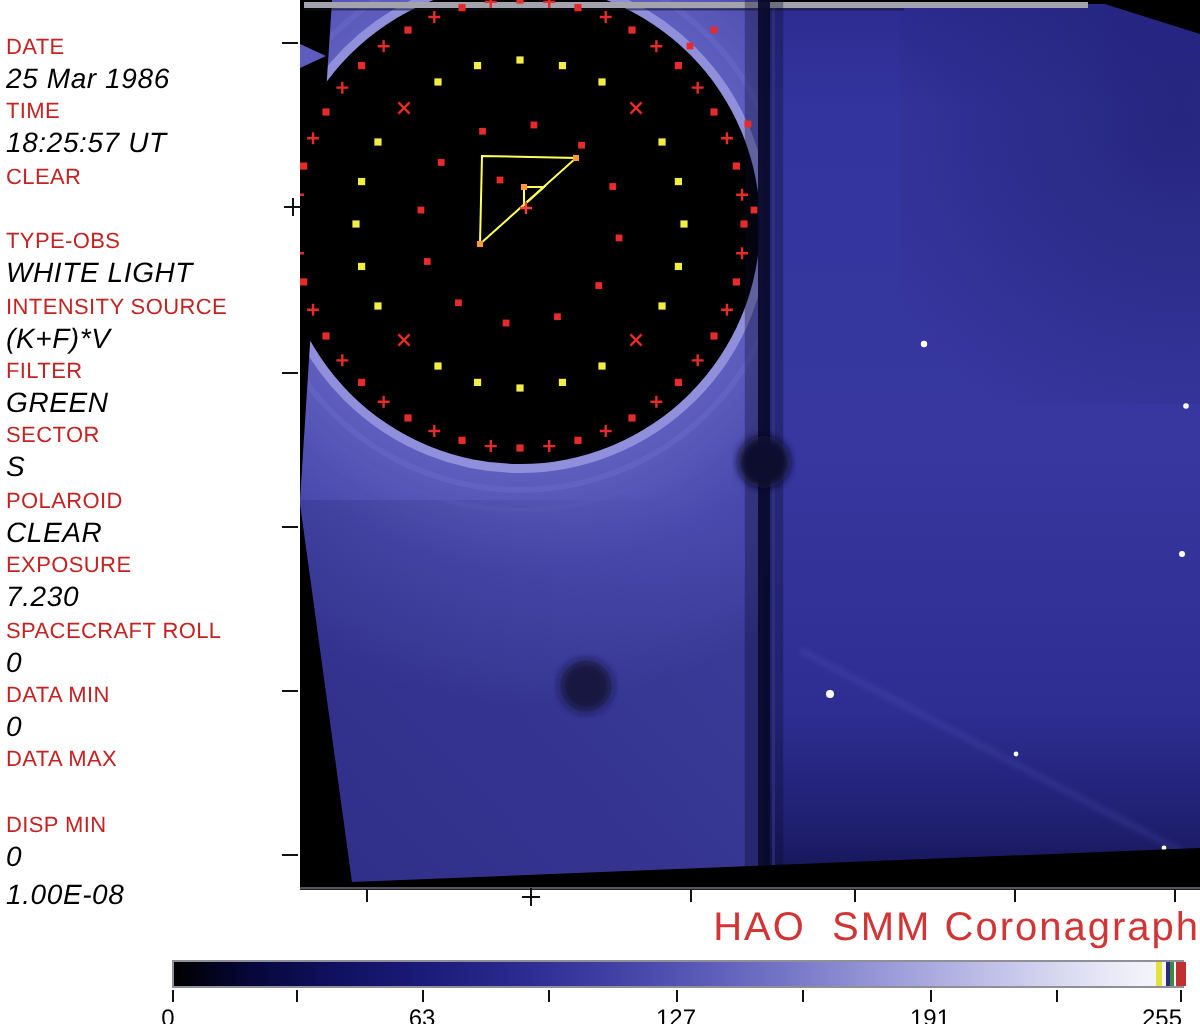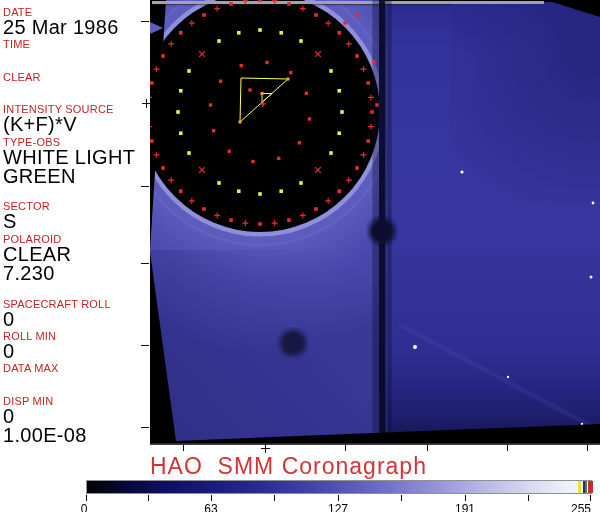--- a/index.html
+++ b/index.html
@@ -1,82 +1,85 @@
 <!DOCTYPE html>
 <html><head>
 <meta charset="utf-8">
 <style>
   html,body{margin:0;padding:0;background:#fff;}
   #screen{position:relative;width:600px;height:512px;background:#ffffff;overflow:hidden;
           font-family:"Liberation Sans",sans-serif;}
   
-  #sidebar{position:absolute;left:0;top:0;width:138px;height:460px;padding:6px 0 0 3px;box-sizing:border-box;}
+  #sidebar{position:absolute;left:0;top:0;width:138px;height:460px;padding:18px 0 0 3px;box-sizing:border-box;}
   .pair{height:32.4px;overflow:visible;}
   .flabel{font-size:11px;line-height:13px;color:#c62222;letter-spacing:.2px;white-space:nowrap;}
-  .fvalue{font-size:20px;line-height:17px;color:#000;letter-spacing:.3px;white-space:nowrap;}
+  .fvalue{font-size:14px;line-height:17px;color:#000;letter-spacing:.3px;white-space:nowrap;font-style:italic;}
   
   #imgwrap{position:absolute;left:150px;top:0;width:450px;height:445px;background:#000;}
   #imgwrap svg{display:block;}
   
   .tick{position:absolute;background:#111;}
   .tick.h{width:8px;height:1px;}
   .tick.v{width:1px;height:6px;}
   
-  #title{position:absolute;left:150px;top:453px;width:450px;text-align:left;
-         font-size:23px;letter-spacing:1px;color:#d23535;white-space:pre;}
+  #title{position:absolute;left:150px;top:453px;width:450px;text-align:right;
+         font-size:20px;letter-spacing:1px;color:#d23535;white-space:pre;}
   #colorbar{position:absolute;box-sizing:border-box;border:1px solid #8f8f98;
     background:linear-gradient(90deg,#000 0%,#07073c 8%,#101060 16%,#1b1b7a 25%,#2e2e94 36%,
       #4d4daf 48%,#7373c6 60%,#9b9bd9 71%,#c0c0e8 81%,#dcdcf2 89%,#efeff9 95%,#f9f9fd 100%);}
   .stripe{position:absolute;top:0;height:100%;}
   .cblabel{position:absolute;transform:translateX(-50%);font-size:12px;color:#000;}
 </style>
 </head>
 <body>
 
 <div id="screen">
 
   <div id="sidebar">
       <div class="pair">
         <div class="flabel">DATE</div>
         <div class="fvalue">25 Mar 1986</div>
       </div>
       <div class="pair">
         <div class="flabel">TIME</div>
+        <div class="fvalue">18:25:57 UT</div>
       </div>
       <div class="pair">
         <div class="flabel">CLEAR</div>
+      </div>
+      <div class="pair">
+        <div class="flabel">TYPE-OBS</div>
+        <div class="fvalue">WHITE LIGHT</div>
       </div>
       <div class="pair">
         <div class="flabel">INTENSITY SOURCE</div>
         <div class="fvalue">(K+F)*V</div>
       </div>
       <div class="pair">
-        <div class="flabel">TYPE-OBS</div>
-        <div class="fvalue">WHITE LIGHT</div>
-      </div>
-      <div class="pair">
+        <div class="flabel">FILTER</div>
         <div class="fvalue">GREEN</div>
       </div>
       <div class="pair">
         <div class="flabel">SECTOR</div>
         <div class="fvalue">S</div>
       </div>
       <div class="pair">
         <div class="flabel">POLAROID</div>
         <div class="fvalue">CLEAR</div>
       </div>
       <div class="pair">
+        <div class="flabel">EXPOSURE</div>
         <div class="fvalue">7.230</div>
       </div>
       <div class="pair">
         <div class="flabel">SPACECRAFT ROLL</div>
         <div class="fvalue">0</div>
       </div>
       <div class="pair">
-        <div class="flabel">ROLL MIN</div>
+        <div class="flabel">DATA MIN</div>
         <div class="fvalue">0</div>
       </div>
       <div class="pair">
         <div class="flabel">DATA MAX</div>
       </div>
       <div class="pair">
         <div class="flabel">DISP MIN</div>
         <div class="fvalue">0</div>
       </div>
       <div class="pair">

